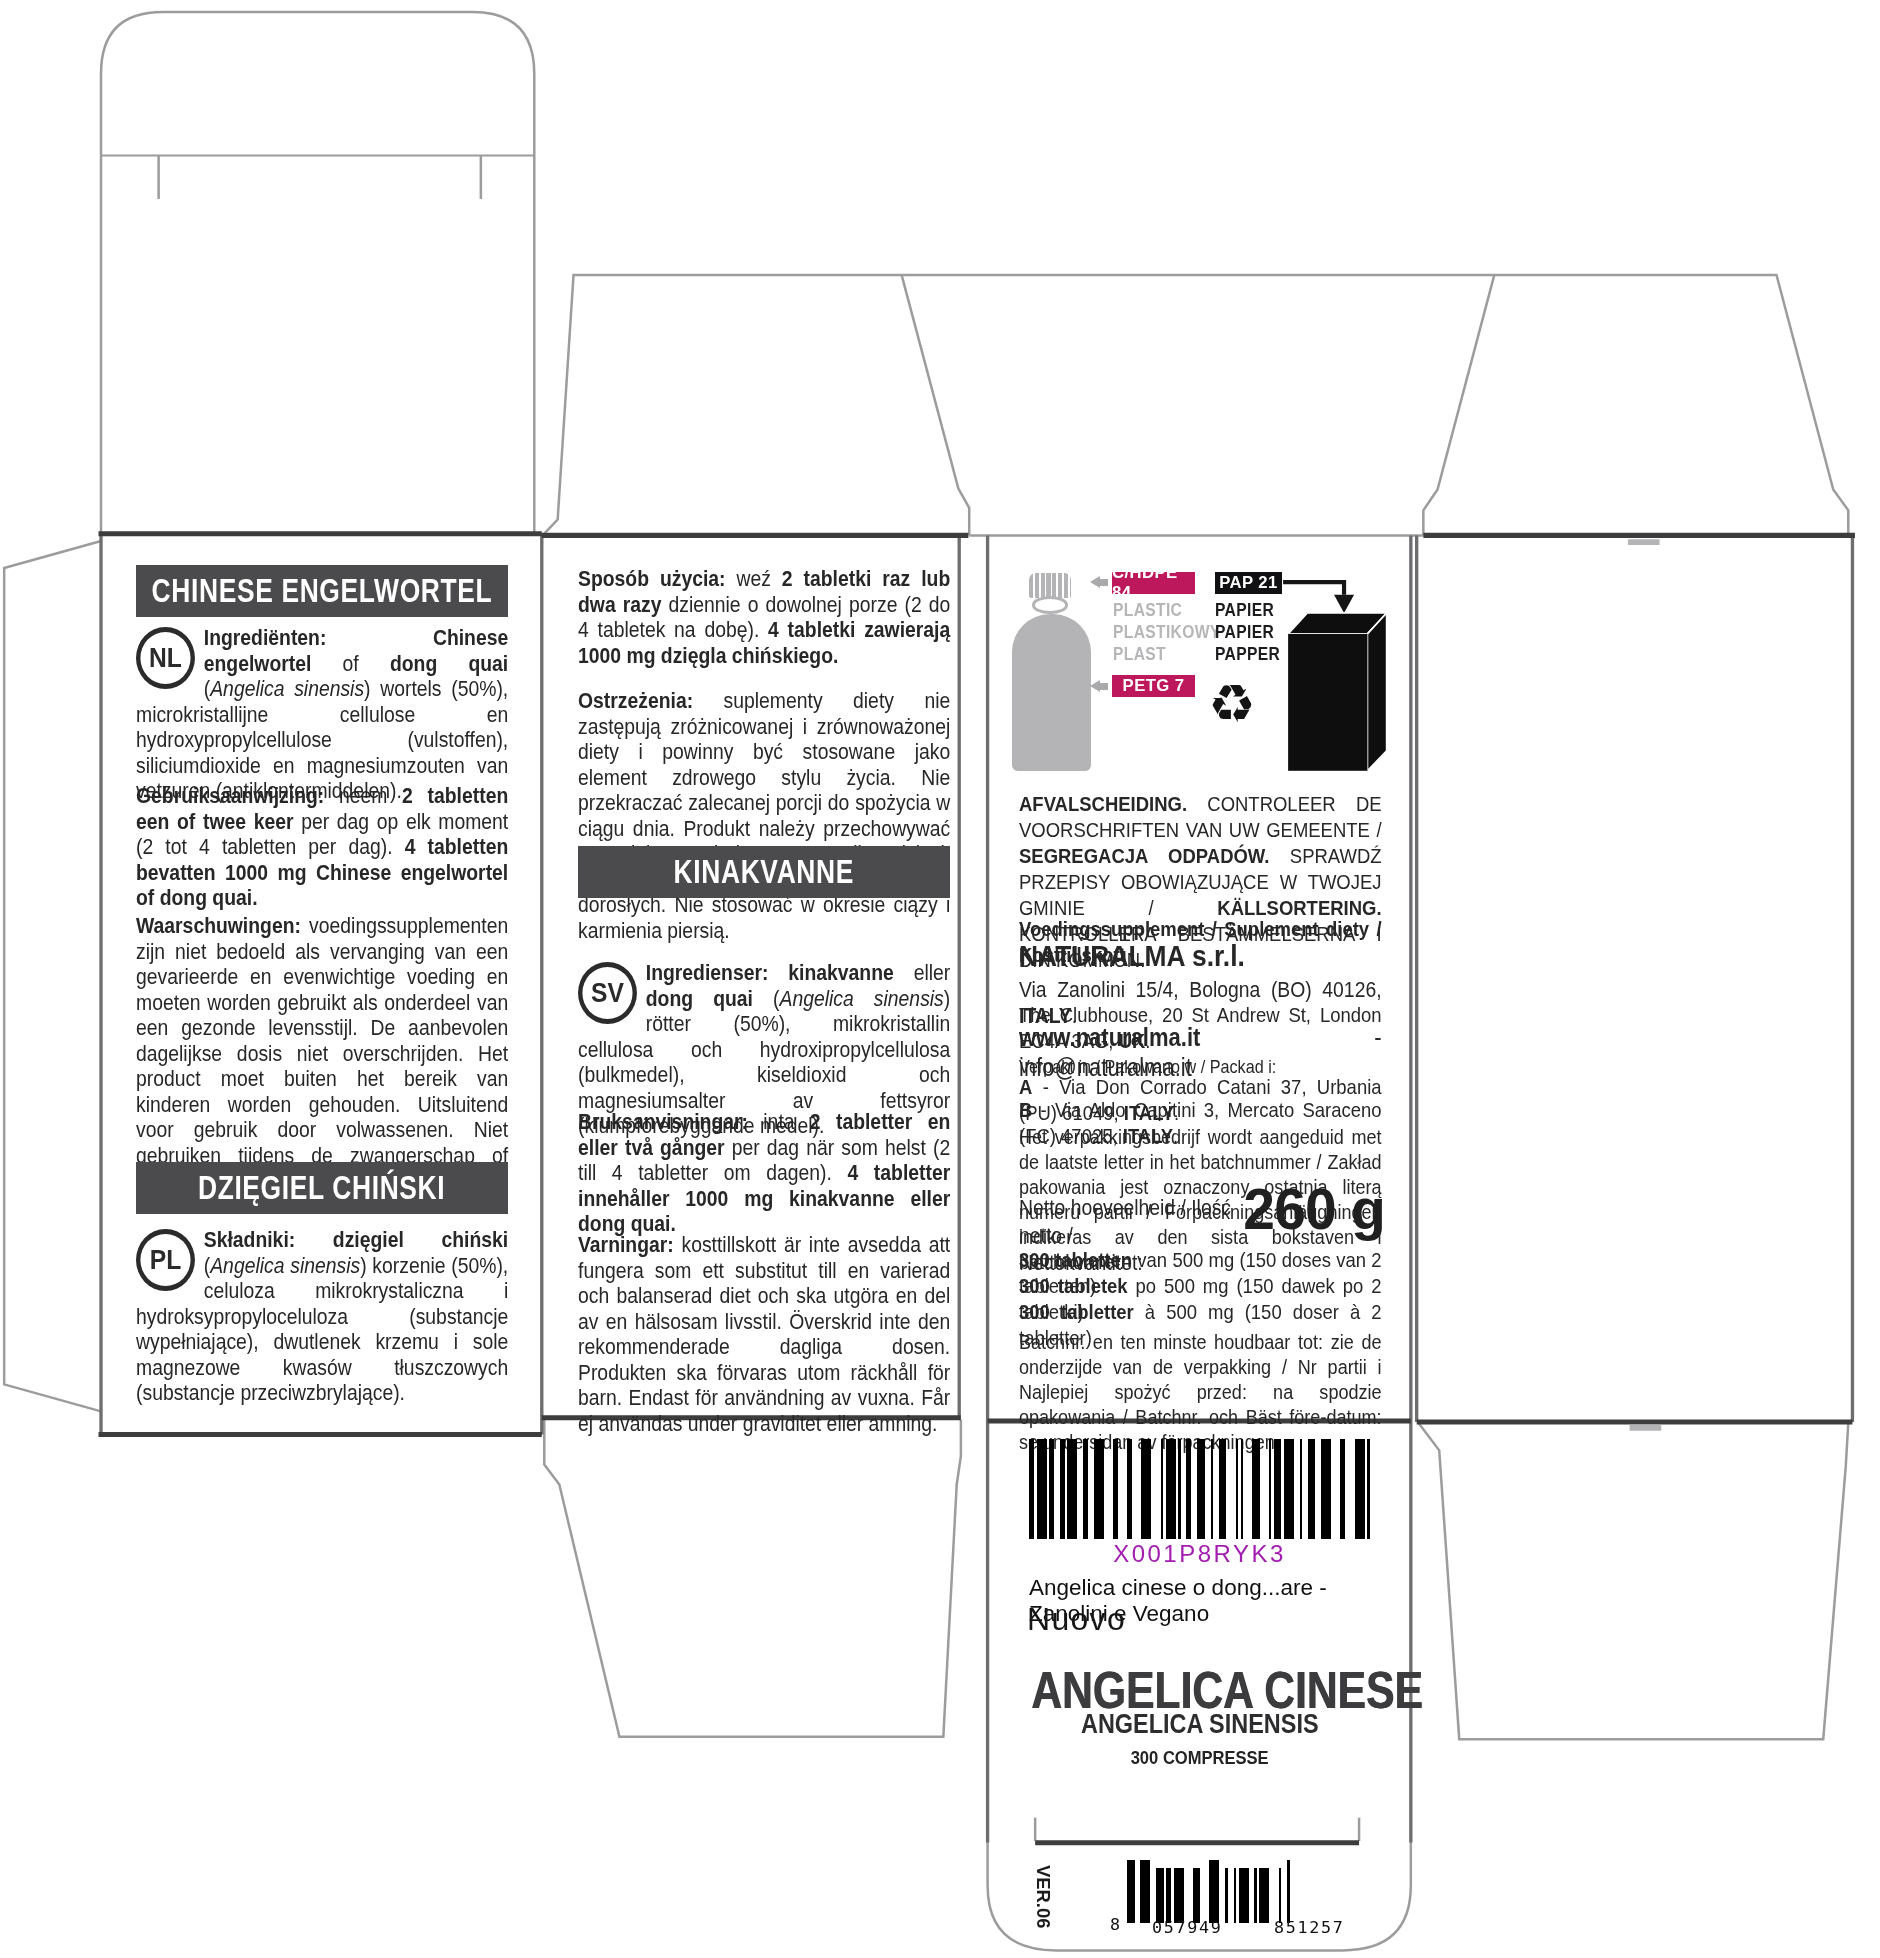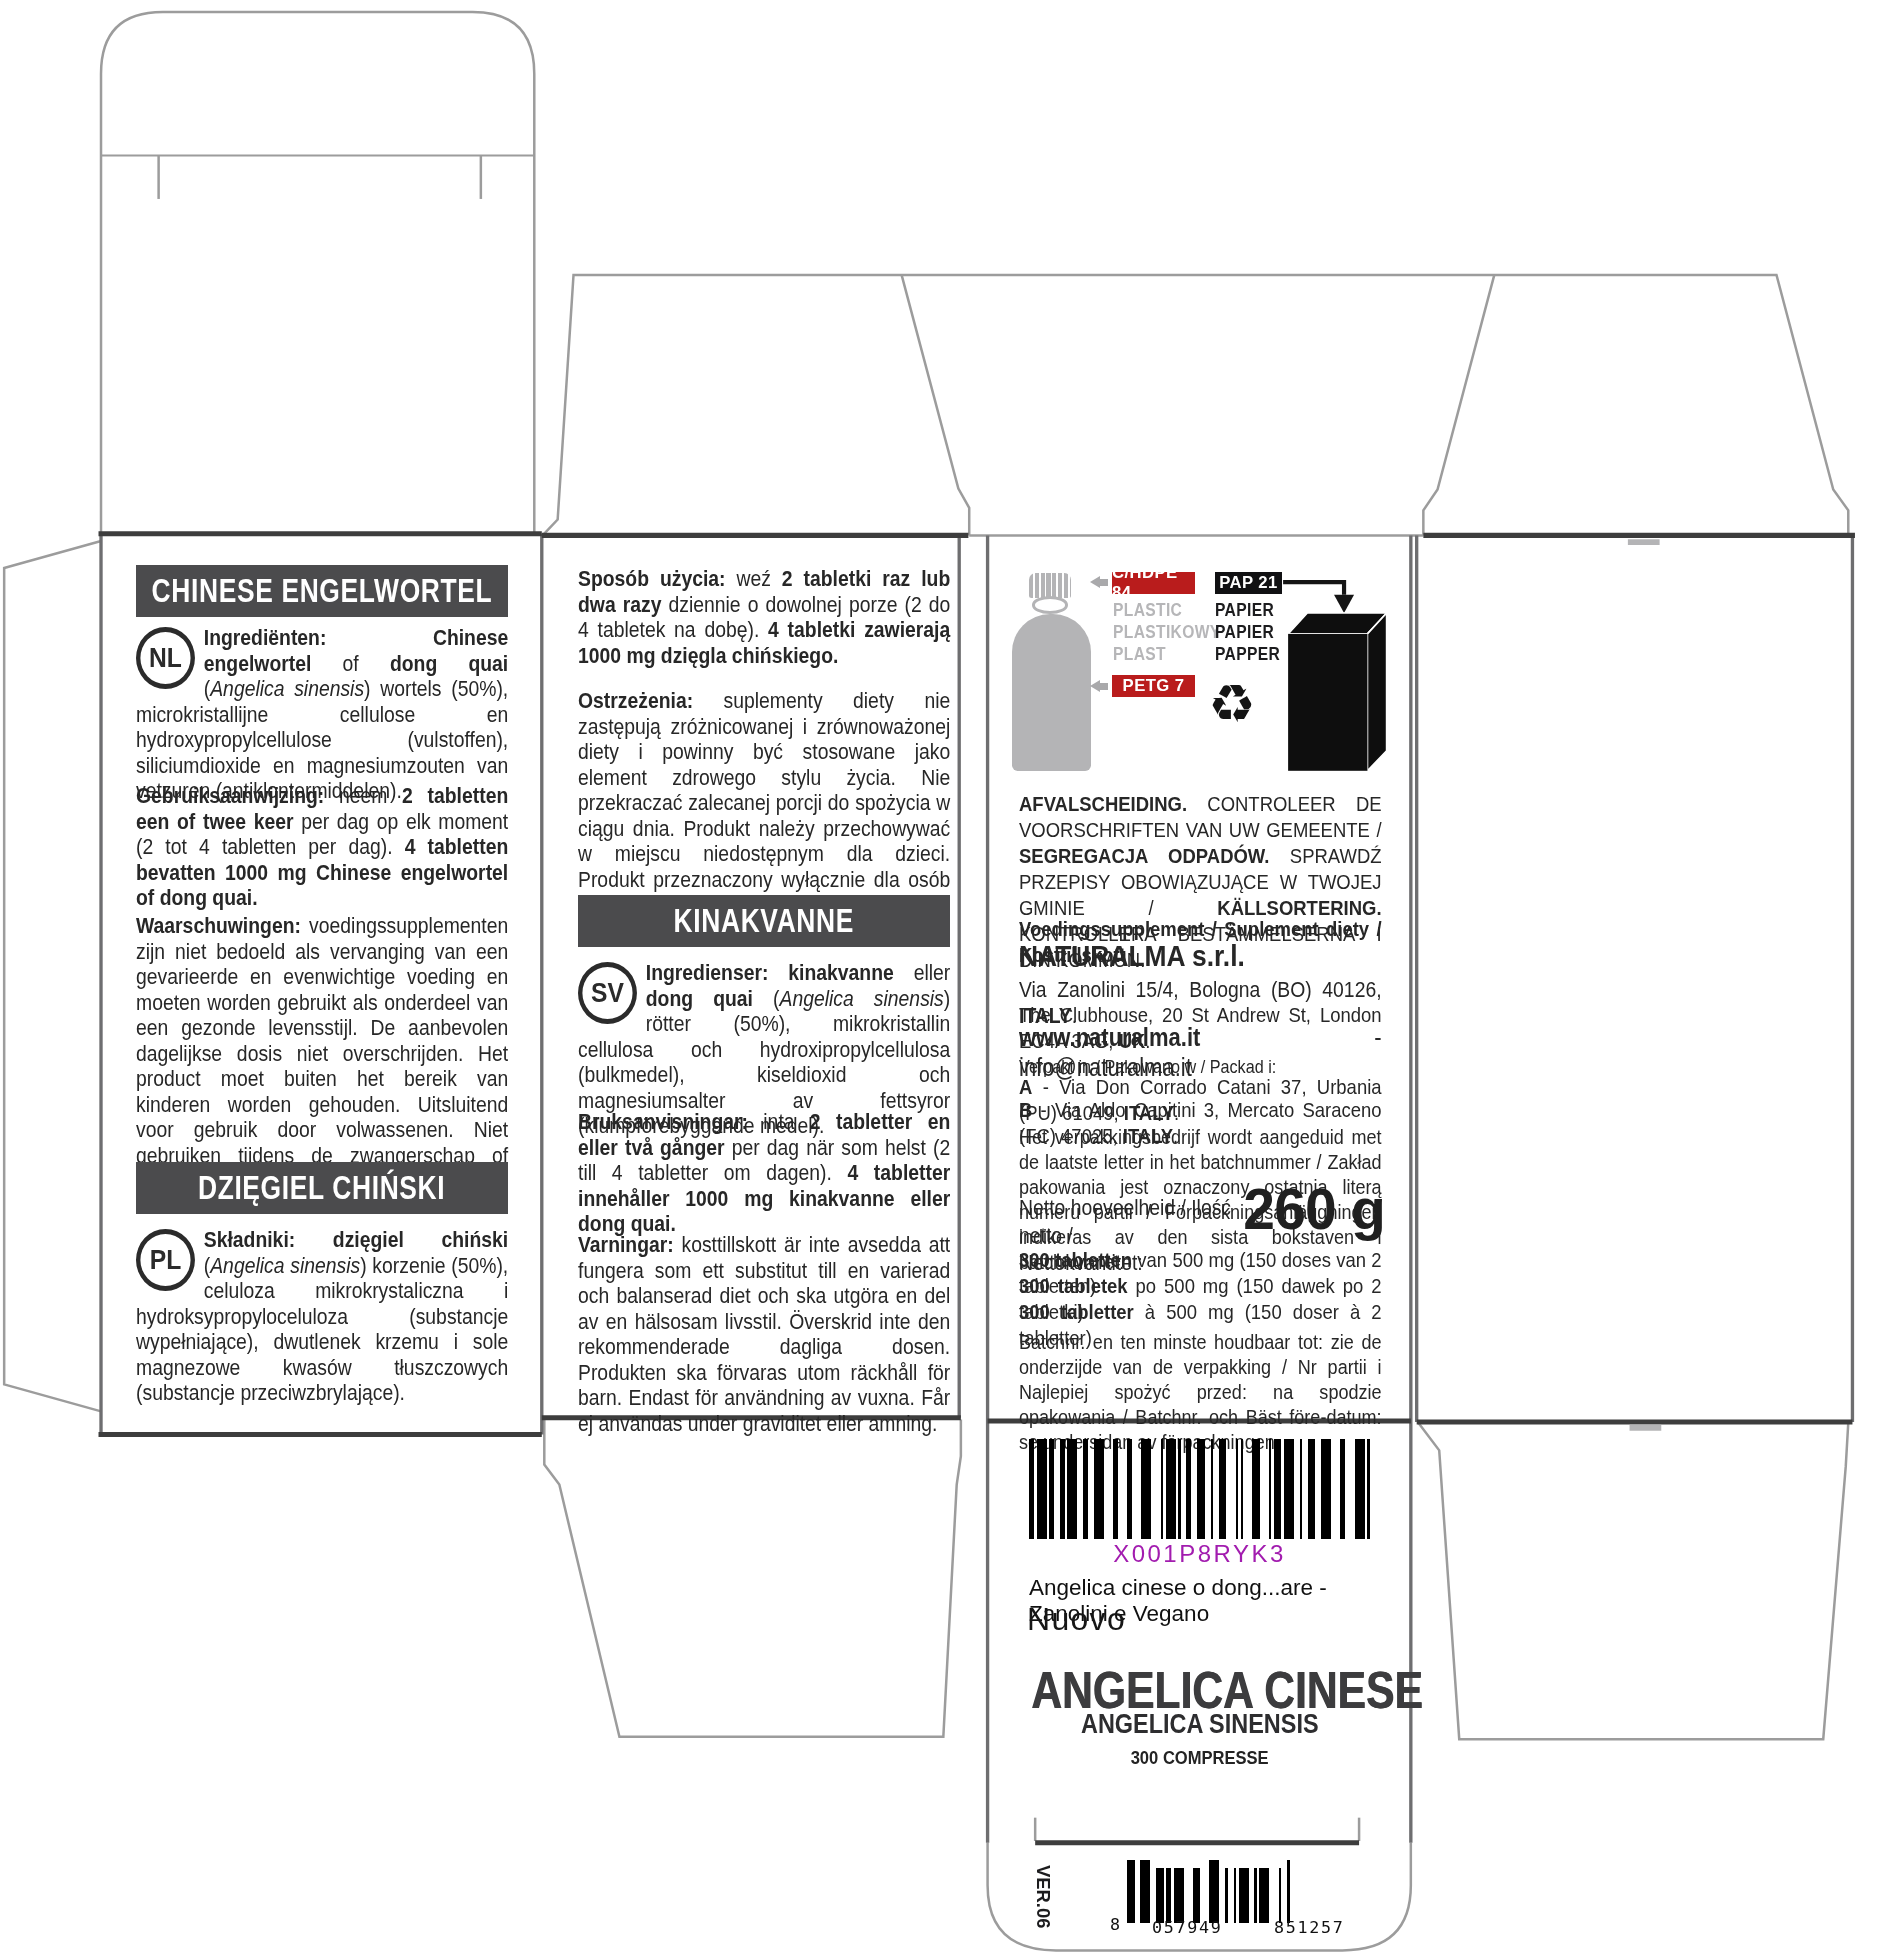--- a/index.html
+++ b/index.html
@@ -20,21 +20,21 @@
         margin:1.7px 10px 1.7px 0;color:#2b2b2b;}
   
   .cap{position:absolute;left:1029px;top:573px;width:42px;height:25px;border-radius:6.7px 6.7px 2.5px 2.5px;
        background:repeating-linear-gradient(90deg,#b4b4b6 0 4.2px,#ffffff 4.2px 5.8px);}
   .rim{position:absolute;left:1032px;top:596px;width:30px;height:11.7px;background:#fff;
        border:3.3px solid #b4b4b6;border-radius:50%;}
   .bodyb{position:absolute;left:1012px;top:614px;width:79px;height:157px;background:#b4b4b6;
        border-radius:38px 38px 5.8px 5.8px;}
   .badge{position:absolute;height:22px;color:#fff;font-weight:700;font-size:16.7px;
        display:flex;align-items:center;justify-content:center;letter-spacing:0.4px;}
-  .bgray{background:#b91c1c;}
+  .bgray{background:#be185d;}
   .bblack{background:#111113;}
   .gword{position:absolute;left:1113px;font-weight:700;font-size:18.4px;color:#b6b6b8;
        letter-spacing:0.4px;transform:scaleX(.85);transform-origin:0 0;white-space:nowrap;}
   .kword{position:absolute;left:1215px;font-weight:700;font-size:18.4px;color:#1c1c1e;
        letter-spacing:0.4px;transform:scaleX(.85);transform-origin:0 0;white-space:nowrap;}
   .arrL{position:absolute;width:18.4px;height:16.7px;}
   .arrL i{position:absolute;left:0;top:1.7px;width:0;height:0;border-top:6.7px solid transparent;
        border-bottom:6.7px solid transparent;border-right:10px solid #a9a9ab;}
   .arrL b{position:absolute;left:9.2px;top:5px;width:9.2px;height:6.7px;background:#a9a9ab;}
   .recy{position:absolute;left:1208px;top:673px;font-size:53px;color:#141414;
@@ -127,21 +127,21 @@
     <span class="lang">PL</span>
     <span><span style="font-weight: 700;">Składniki: dzięgiel chiński</span><span> (</span><span style="font-style: italic;">Angelica sinensis</span><span>) korzenie (50%), celuloza mikrokrystaliczna i hydroksypropyloceluloza (substancje wypełniające), dwutlenek krzemu i sole magnezowe kwasów tłuszczowych (substancje przeciwzbrylające).</span></span>
   </div>
 
   <div class="blk pB cz" style="top:566px;">
     <span><span style="font-weight: 700;">Sposób użycia:</span><span> weź </span><span style="font-weight: 700;">2 tabletki raz lub dwa razy</span><span> dziennie o dowolnej porze (2 do 4 tabletek na dobę). </span><span style="font-weight: 700;">4 tabletki zawierają 1000 mg dzięgla chińskiego.</span></span>
   </div>
   <div class="blk pB cz" style="top:688px;">
     <span><span style="font-weight: 700;">Ostrzeżenia:</span><span> suplementy diety nie zastępują zróżnicowanej i zrównoważonej diety i powinny być stosowane jako element zdrowego stylu życia. Nie przekraczać zalecanej porcji do spożycia w ciągu dnia. Produkt należy przechowywać w miejscu niedostępnym dla dzieci. Produkt przeznaczony wyłącznie dla osób dorosłych. Nie stosować w okresie ciąży i karmienia piersią.</span></span>
   </div>
-  <div class="hbar" style="left:578px;top:895px;width:372px;">
+  <div class="hbar" style="left:578px;top:846px;width:372px;">
     <span>KINAKVANNE</span>
   </div>
   <div class="blk pB cz" style="top:960px;">
     <span class="lang">SV</span>
     <span><span style="font-weight: 700;">Ingredienser: kinakvanne</span><span> eller </span><span style="font-weight: 700;">dong quai</span><span> (</span><span style="font-style: italic;">Angelica sinensis</span><span>) rötter (50%), mikrokristallin cellulosa och hydroxipropylcellulosa (bulkmedel), kiseldioxid och magnesiumsalter av fettsyror (klumpförebyggande medel).</span></span>
   </div>
   <div class="blk pB cz" style="top:1109px;">
     <span><span style="font-weight: 700;">Bruksanvisningar:</span><span> inta </span><span style="font-weight: 700;">2 tabletter en eller två gånger</span><span> per dag när som helst (2 till 4 tabletter om dagen). </span><span style="font-weight: 700;">4 tabletter innehåller 1000 mg kinakvanne eller dong quai.</span></span>
   </div>
   <div class="blk pB cz" style="top:1232px;">

